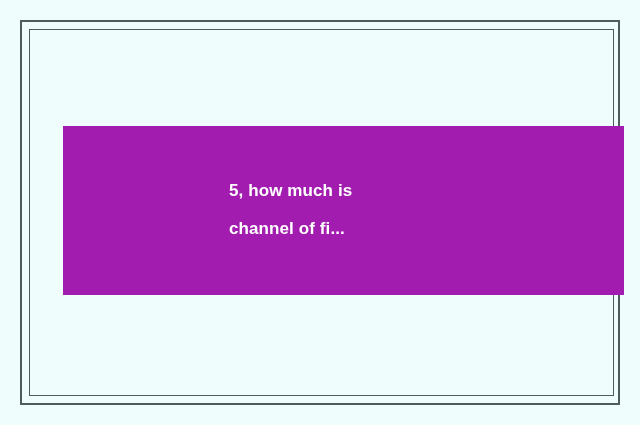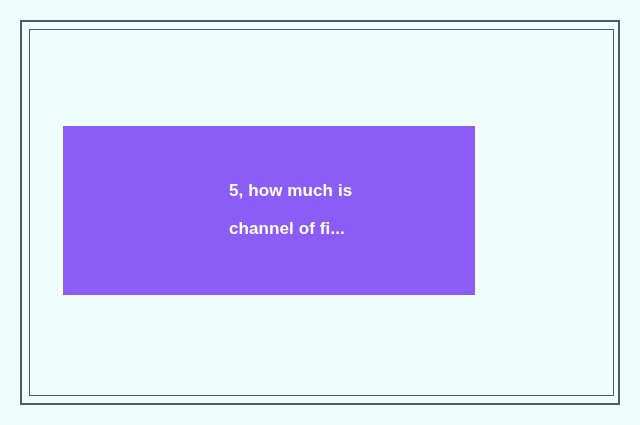--- a/index.html
+++ b/index.html
@@ -44,23 +44,23 @@
     border: 1px solid #4d5c5c;
     box-sizing: border-box;
     background: transparent;
   }
 
   
   #content-block {
     position: absolute;
     left: 63px;
     top: 126px;
-    width: 412px;
+    width: 561px;
     height: 169px;
-    background: #8b5cf6;
+    background: #a21caf;
     box-sizing: border-box;
   }
 
   #headline {
     position: absolute;
     left: 166px;
     top: 46px;
     margin: 0;
     padding: 0;
     width: 330px;

